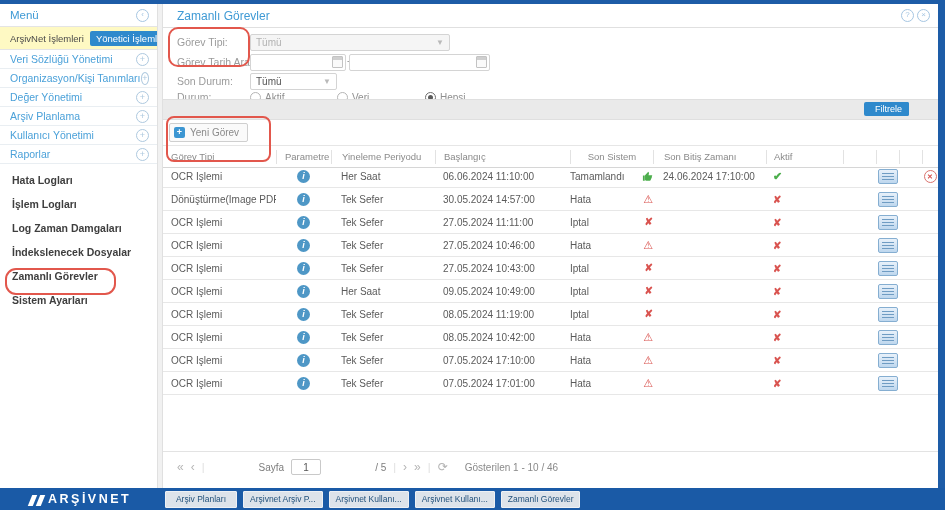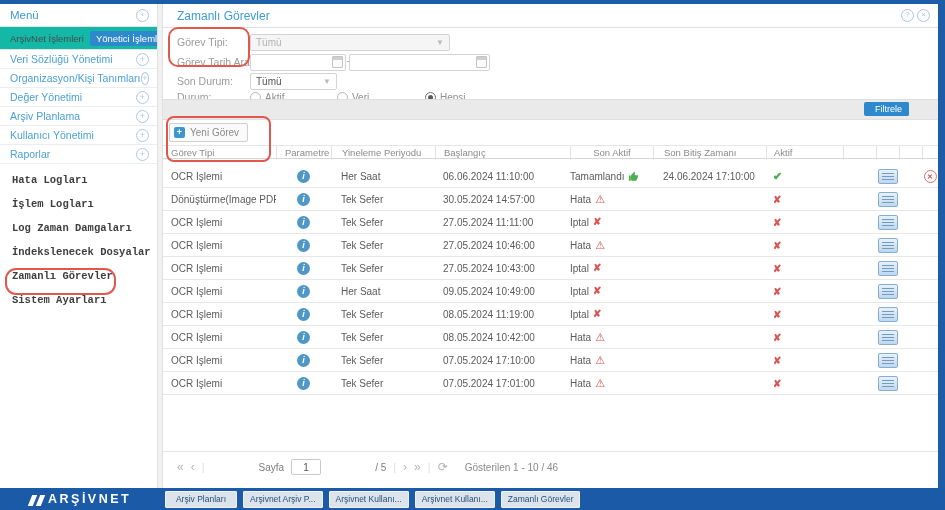--- a/index.html
+++ b/index.html
@@ -11,30 +11,30 @@
   #frame-right{position:absolute;left:938px;top:0;width:7px;height:488px;background:#1d5ca7;}
 
   
   #sidebar{position:absolute;left:0;top:4px;width:157px;height:484px;background:#fff;}
   #menu-header{height:22px;display:flex;align-items:center;justify-content:space-between;
     padding:0 8px 0 10px;border-bottom:1px solid #e4e4e4;}
   #menu-title{color:#3f9ad5;font-size:11.5px;}
   .rnd-ic{display:inline-block;width:11px;height:11px;border:1px solid #a6c6e2;border-radius:50%;
     color:#a6c6e2;font-size:8px;line-height:10px;text-align:center;cursor:pointer;}
   #menu-tabs{height:22px;display:flex;align-items:center;gap:6px;padding:0 4px 0 10px;
-    border-bottom:1px solid #e4e4e4;background:#14b8a6;}
+    border-bottom:1px solid #e4e4e4;background:#fef9c3;}
   #tab-inactive{font-size:9.5px;color:#4a4a4a;cursor:pointer;white-space:nowrap;}
   #tab-active{font-size:9.5px;color:#fff;background:#2e89cc;border-radius:2px;padding:2px 6px;
     cursor:pointer;white-space:nowrap;}
   .acc-item{height:18px;display:flex;align-items:center;justify-content:space-between;
     padding:0 8px 0 10px;border-bottom:1px solid #e9eef2;cursor:pointer;}
   .acc-label{color:#4ba1d9;font-size:10.5px;white-space:nowrap;}
   .acc-ic{display:inline-block;width:11px;height:11px;border:1px solid #aec9df;border-radius:50%;
     color:#aec9df;font-size:9px;line-height:10px;text-align:center;}
-  #sub-list{margin-top:4px;font-family:Liberation Mono, monospace;}
+  #sub-list{margin-top:4px;}
   .sub-item{height:24px;display:flex;align-items:center;padding-left:12px;cursor:pointer;}
   .sub-label{color:#3e3e3e;font-size:10.5px;font-weight:bold;white-space:nowrap;}
 
   #v-divider{position:absolute;left:157px;top:4px;width:6px;height:484px;background:#f1f1f1;
     border-left:1px solid #e0e0e0;border-right:1px solid #e0e0e0;box-sizing:border-box;}
 
   
   #panel{position:absolute;left:163px;top:4px;width:775px;height:478px;background:#fff;}
   #panel-header{height:23px;display:flex;align-items:center;justify-content:space-between;
     padding:0 8px 0 14px;border-bottom:1px solid #e0e0e0;}
@@ -72,34 +72,34 @@
   #btn-temizle{left:701px;} #btn-filtrele{left:705px;}
 
   #btn-yeni-gorev{position:absolute;left:6px;top:119px;height:17px;display:inline-flex;align-items:center;
     gap:5px;background:#fafafa;border:1px solid #cfcfcf;border-radius:2px;padding:0 8px 0 4px;
     font-size:10px;color:#8a8a8a;cursor:pointer;}
   .plus-sq{width:11px;height:11px;background:#3c96d2;border-radius:2px;color:#fff;font-size:9px;
     font-weight:bold;line-height:11px;text-align:center;}
 
   .tgrid{display:grid;grid-template-columns:113px 55px 104px 135px 83px 113px 77px 33px 23px 23px 16px;
     align-items:center;}
-  #thead{position:absolute;left:0;top:141px;width:775px;height:14px;
+  #thead{position:absolute;left:0;top:141px;width:775px;height:23px;
     border-top:1px solid #e6e6e6;border-bottom:1px solid #d6d6d6;box-sizing:border-box;}
   .th{font-size:9.5px;color:#8a8a8a;height:14px;line-height:14px;white-space:nowrap;overflow:hidden;}
   .th + .th{border-left:1px solid #e2e2e2;}
   .h-tip{padding-left:8px;} .h-param{padding-left:8px;} .h-period{padding-left:10px;}
   .h-start{padding-left:8px;} .h-status{text-align:center;} .h-end{padding-left:10px;} .h-active{padding-left:7px;}
 
   #tbody{position:absolute;left:0;top:161px;width:775px;}
   .trow{height:22px;border-bottom:1px solid #e7e7e7;}
   .cell{font-size:10px;color:#5a5a5a;white-space:nowrap;overflow:hidden;}
   .c-tip{padding-left:8px;} .c-period{padding-left:10px;} .c-start{padding-left:8px;}
   .c-end{padding-left:10px;} .c-active{padding-left:7px;}
   .c-param{display:flex;justify-content:center;}
-  .c-status{display:flex;align-items:center;justify-content:flex-start;gap:4px;}
+  .c-status{display:flex;align-items:center;justify-content:space-between;gap:16px;}
   .c-btn{display:flex;justify-content:center;} .c-close{display:flex;justify-content:center;}
 
   .info-ic{display:inline-block;width:13px;height:13px;background:#4e97c6;border-radius:50%;color:#fff;
     font-size:9px;font-weight:bold;font-style:italic;line-height:13px;text-align:center;cursor:pointer;}
   .warn-ic{color:#d9534f;font-size:11px;line-height:11px;}
   .x-ic{color:#d9534f;font-size:10px;font-weight:bold;line-height:10px;}
   .check-ic{color:#4cae4c;font-size:11px;font-weight:bold;line-height:11px;}
   .thumb{display:inline-block;vertical-align:middle;}
   .detail-btn{position:relative;display:inline-block;width:18px;height:13px;border:1px solid #85aed1;
     border-radius:2px;background:linear-gradient(#e8f1fa,#bed7ee);cursor:pointer;}
@@ -257,21 +257,21 @@
     <span id="btn-yeni-gorev">
       <span class="plus-sq">+</span>
       <span>Yeni Görev</span>
     </span>
 
     <div id="thead" class="tgrid">
       <div class="th h-tip">Görev Tipi</div>
       <div class="th h-param">Parametre</div>
       <div class="th h-period">Yineleme Periyodu</div>
       <div class="th h-start">Başlangıç</div>
-      <div class="th h-status">Son Aktif</div>
+      <div class="th h-status">Son Sistem</div>
       <div class="th h-end">Son Bitiş Zamanı</div>
       <div class="th h-active">Aktif</div>
       <div class="th"></div>
       <div class="th"></div>
       <div class="th"></div>
       <div class="th"></div>
     </div>
 
     <div id="tbody">
         <div class="trow tgrid">

